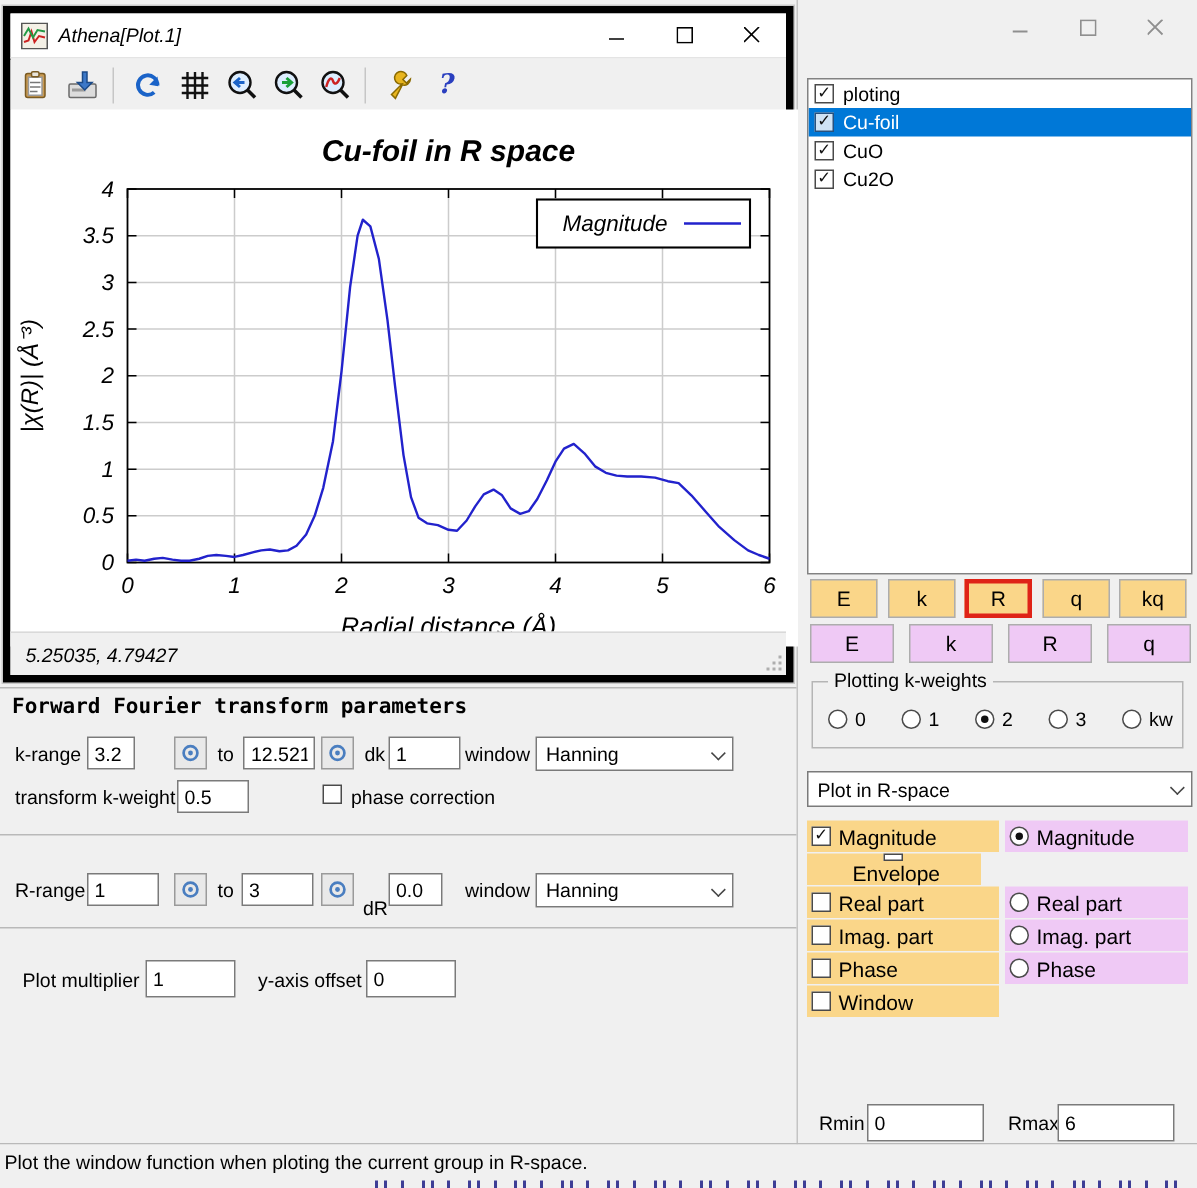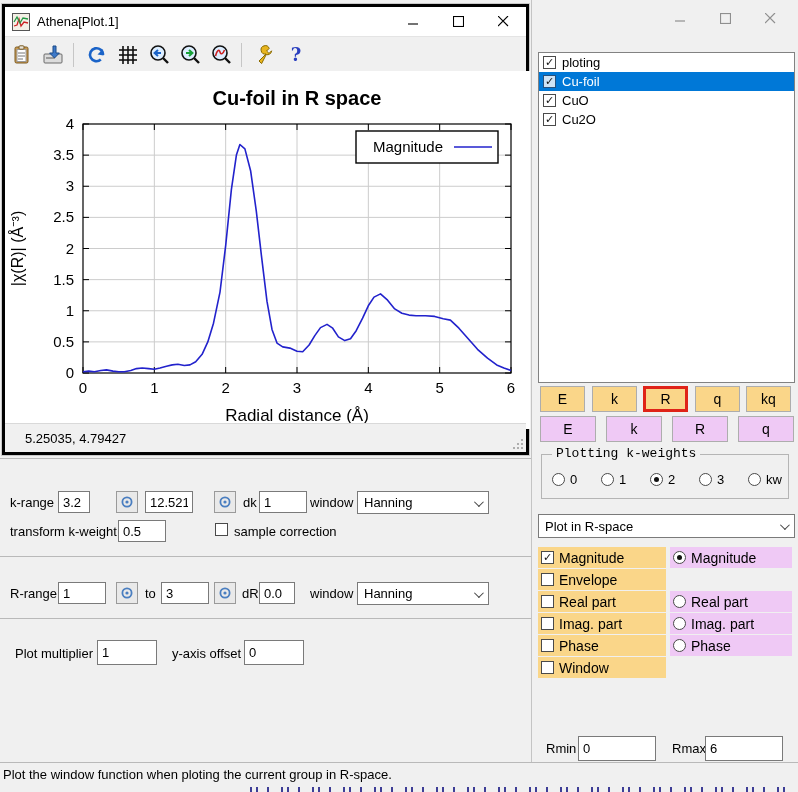--- a/index.html
+++ b/index.html
@@ -3,35 +3,35 @@
 <meta charset="utf-8">
 <style>
   * { margin:0; padding:0; box-sizing:border-box; }
   html,body { width:798px; height:792px; font-family:"Liberation Sans", sans-serif; }
   .app { position:absolute; top:0; left:0; width:798px; height:792px; background:#f0f0f0; overflow:hidden; }
   .abs { position:absolute; }
   .lbl { font-size:13px; color:#000; white-space:nowrap; }
 
   
   .plot-window { position:absolute; left:2px; top:4px; width:527px; height:451px;
-    background:#f0f0f0; border:3px solid #000000; box-shadow:0 0 0 1px #c9c9c9; }
+    background:#f0f0f0; border:5px solid #000000; box-shadow:0 0 0 1px #c9c9c9;font-style:italic; }
   .titlebar { position:absolute; left:0; top:0; width:100%; height:30px; background:#ffffff;
     display:flex; align-items:center; border-bottom:1px solid #e4e4e4; }
   .titlebar .appico { margin-left:7px; margin-right:7px; }
   .title-text { font-size:13px; color:#000; }
   .winbtns { position:absolute; right:0; top:0; height:30px; display:flex; }
   .winbtn { width:45px; height:29px; display:flex; align-items:center; justify-content:center; }
   .toolbar { position:absolute; left:0; top:31px; width:100%; height:33px; background:#f0f0f0;
     display:flex; align-items:center; }
   .tbtn { width:28px; height:28px; display:flex; align-items:center; justify-content:center; margin-left:3px; }
   .tsep { width:1px; height:24px; background:#c6c6c6; margin:0 6px; }
   .plot-canvas { position:absolute; left:0; top:64px; width:525px; height:358px; background:#ffffff; }
   .plot-status { position:absolute; left:0; bottom:0; width:100%; height:29px; background:#f0f0f0;
     border-top:1px solid #d9d9d9; display:flex; align-items:center; }
-  .plot-status span { font-size:13px; margin-left:20px; }
+  .plot-status span { font-size:13px; margin-left:10px; }
   .grip { position:absolute; right:2px; bottom:2px; }
 
   
   .hsep { position:absolute; left:0; height:1px; background:#b9b9b9; }
   .vsep { position:absolute; top:0; width:1px; background:#c4c4c4; }
   .sec-head { font-family:"DejaVu Sans Mono", monospace; font-weight:bold; font-size:14px; color:#000; white-space:nowrap; }
   .tinput { position:absolute; height:22px; border:1px solid #7a7a7a; background:#fff; font-size:13px;
     padding:0 4px; font-family:"Liberation Sans", sans-serif; }
   .pluck { position:absolute; width:22px; height:22px; background:#e9e9e9; border:1px solid #9a9a9a;
     display:flex; align-items:center; justify-content:center; }
@@ -52,21 +52,21 @@
   .glist-row { height:19px; display:flex; align-items:center; font-size:13px; color:#000; padding-left:4px; }
   .glist-row .cbx { margin-right:6px; }
   .glist-row.sel { background:#0078d7; color:#fff; }
   .glist-row.sel .cbx { background:#cfe3f5; border-color:#27517e; }
   .pbtn { position:absolute; height:26px; display:flex; align-items:center; justify-content:center;
     font-size:14px; color:#000; border:1px solid #adadad; }
   .pbtn.orange { background:#fad689; }
   .pbtn.pink { background:#efc9f5; }
   .pbtn.active { border:3px solid #df2318; }
   .groupbox { position:absolute; border:1px solid #b5b5b5; }
-  .groupbox .gtitle { position:absolute; top:-9px; left:10px; background:#f0f0f0; padding:0 4px; font-size:13px;font-family:Liberation Mono, monospace; }
+  .groupbox .gtitle { position:absolute; top:-9px; left:10px; background:#f0f0f0; padding:0 4px; font-size:13px; }
   .kwitem { display:flex; align-items:center; gap:5px; font-size:13px; }
   .optrow { position:absolute; height:21px; display:flex; align-items:center; font-size:14px; padding-left:3px; }
   .optrow .cbx, .optrow .radio { margin-right:5px; background:#fff; }
   .orange-bg { background:#fad689; }
   .pink-bg { background:#efc9f5; }
 
   
   .main-status { position:absolute; left:0; top:763px; width:798px; height:23px; background:#f0f0f0;
     display:flex; align-items:center; }
   .main-status span { font-size:13px; margin-left:3px; }
@@ -161,21 +161,21 @@
   <div class="combo" style="left:538px; top:514px; width:257px; height:24px;">
     <span>Plot in R-space</span>
     <span class="chev"></span>
   </div>
 
   <div id="check-col">
       <div class="optrow orange-bg" style="left: 538px; top: 547px; width: 128px;">
         <span class="cbx">✓</span>
         <span>Magnitude</span>
       </div>
-      <div class="optrow orange-bg" style="left: 538px; top: 569px; width: 128px;">
+      <div class="optrow orange-bg" style="left: 538px; top: 569px; width: 116px; flex-direction: column;">
         <span class="cbx"></span>
         <span>Envelope</span>
       </div>
       <div class="optrow orange-bg" style="left: 538px; top: 591px; width: 128px;">
         <span class="cbx"></span>
         <span>Real part</span>
       </div>
       <div class="optrow orange-bg" style="left: 538px; top: 613px; width: 128px;">
         <span class="cbx"></span>
         <span>Imag. part</span>
@@ -392,66 +392,67 @@
           <rect x="1" y="9" width="2" height="2"></rect>
             <rect x="5" y="9" width="2" height="2"></rect>
             <rect x="9" y="9" width="2" height="2"></rect>
         </g>
       </svg>
     </div>
   </div>
 
   <div class="hsep" style="top:458px; width:531px;"></div>
 
+  <div class="abs sec-head" style="left:8px; top:463px;">Forward Fourier transform parameters</div>
   <div class="abs lbl" style="left:10px; top:495px;">k-range</div>
   <input class="tinput" style="left: 58px; top: 491px; width: 32px;" value="3.2">
   <div class="pluck" style="left:116px; top:491px;">
     <svg width="12" height="12">
         <circle cx="6" cy="6" r="4.6" fill="none" stroke="#4a7ec0" stroke-width="1.8"></circle>
         <circle cx="6" cy="6" r="1.6" fill="#4a7ec0"></circle>
       </svg>
   </div>
   <div class="abs lbl" style="left:145px; top:495px;">to</div>
-  <input class="tinput" style="left: 145px; top: 491px; width: 48px;" value="12.521">
+  <input class="tinput" style="left: 162px; top: 491px; width: 48px;" value="12.521">
   <div class="pluck" style="left:214px; top:491px;">
     <svg width="12" height="12">
         <circle cx="6" cy="6" r="4.6" fill="none" stroke="#4a7ec0" stroke-width="1.8"></circle>
         <circle cx="6" cy="6" r="1.6" fill="#4a7ec0"></circle>
       </svg>
   </div>
   <div class="abs lbl" style="left:243px; top:495px;">dk</div>
   <input class="tinput" style="left: 259px; top: 491px; width: 48px;" value="1">
   <div class="abs lbl" style="left:310px; top:495px;">window</div>
   <div class="combo" style="left:357px; top:491px; width:132px;">
     <span>Hanning</span>
     <span class="chev"></span>
   </div>
   <div class="abs lbl" style="left:10px; top:524px;">transform k-weight</div>
   <input class="tinput" style="left: 118px; top: 520px; width: 48px;" value="0.5">
   <span class="cbx abs" style="left:215px; top:523px;"></span>
-  <div class="abs lbl" style="left:234px; top:524px;">sample correction</div>
+  <div class="abs lbl" style="left:234px; top:524px;">phase correction</div>
 
   <div class="hsep" style="top:556px; width:531px;"></div>
   <div class="abs lbl" style="left:10px; top:586px;">R-range</div>
   <input class="tinput" style="left: 58px; top: 582px; width: 48px;" value="1">
   <div class="pluck" style="left:116px; top:582px;">
     <svg width="12" height="12">
         <circle cx="6" cy="6" r="4.6" fill="none" stroke="#4a7ec0" stroke-width="1.8"></circle>
         <circle cx="6" cy="6" r="1.6" fill="#4a7ec0"></circle>
       </svg>
   </div>
   <div class="abs lbl" style="left:145px; top:586px;">to</div>
   <input class="tinput" style="left: 161px; top: 582px; width: 48px;" value="3">
   <div class="pluck" style="left:214px; top:582px;">
     <svg width="12" height="12">
         <circle cx="6" cy="6" r="4.6" fill="none" stroke="#4a7ec0" stroke-width="1.8"></circle>
         <circle cx="6" cy="6" r="1.6" fill="#4a7ec0"></circle>
       </svg>
   </div>
-  <div class="abs lbl" style="left:242px; top:586px;">dR</div>
+  <div class="abs lbl" style="left:242px; top:598px;">dR</div>
   <input class="tinput" style="left: 259px; top: 582px; width: 36px;" value="0.0">
   <div class="abs lbl" style="left:310px; top:586px;">window</div>
   <div class="combo" style="left:357px; top:582px; width:132px;">
     <span>Hanning</span>
     <span class="chev"></span>
   </div>
 
   <div class="hsep" style="top:618px; width:531px;"></div>
   <div class="abs lbl" style="left:15px; top:646px;">Plot multiplier</div>
   <input class="tinput" style="left: 97px; top: 640px; width: 60px; height: 25px;" value="1">

